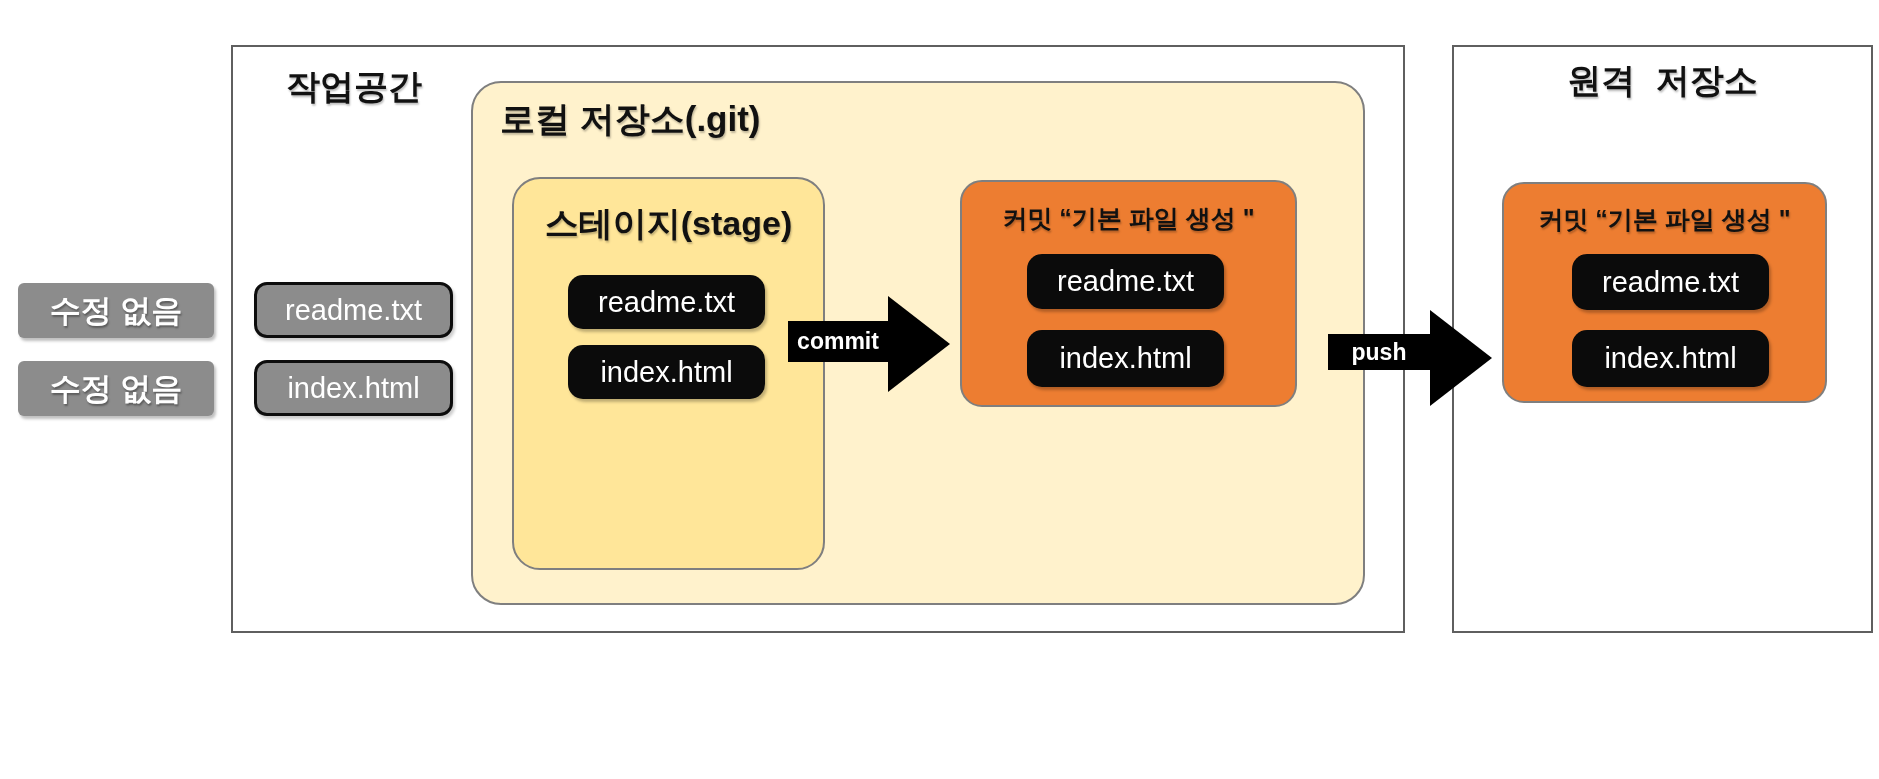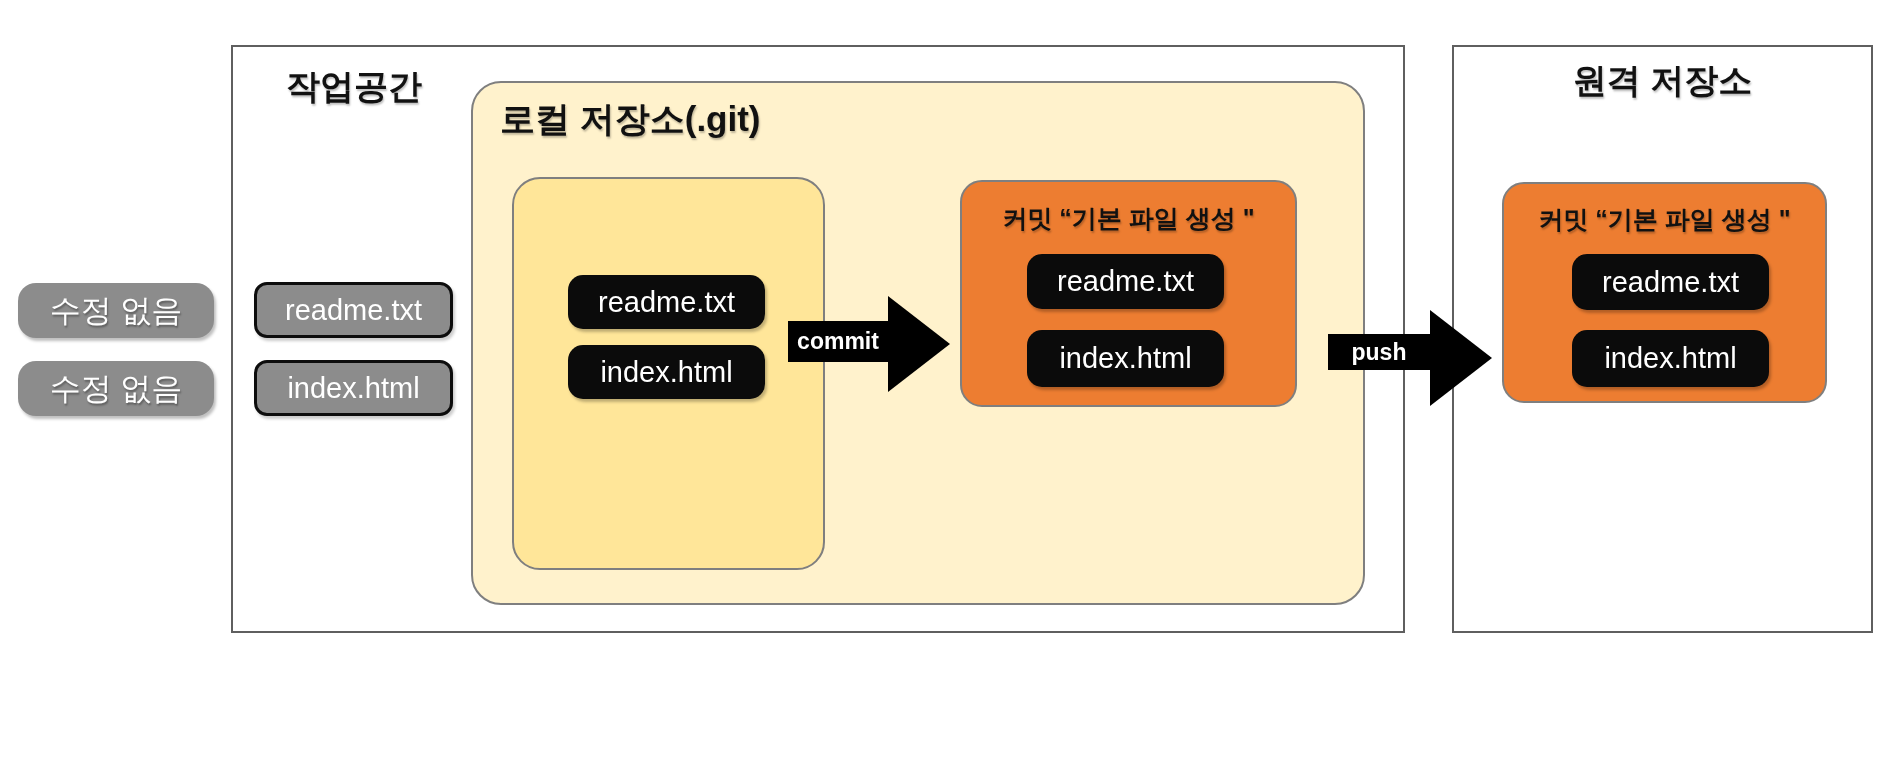--- a/index.html
+++ b/index.html
@@ -14,21 +14,21 @@
   .round-box{border:2px solid #7f7f7f;}
   .cream{background:#FFF2CC;border-radius:30px;}
   .yellow{background:#FFE699;border-radius:28px;}
   .orange{background:#ED7D31;border-radius:22px;}
   
   .title{position:absolute;font-weight:bold;color:#111111;
          text-shadow:1px 2px 2px rgba(0,0,0,0.25);white-space:nowrap;}
   .center{text-align:center;}
   
   .pill{display:flex;align-items:center;justify-content:center;white-space:nowrap;}
-  .badge{background:#8C8C8C;border-radius:18px;color:#ffffff;font-weight:normal;
+  .badge{background:#8C8C8C;border-radius:6px;color:#ffffff;font-weight:bold;
          font-size:31px;box-shadow:2px 3px 3px rgba(0,0,0,0.25);
          text-shadow:1px 2px 2px rgba(0,0,0,0.35);}
   .gray-file{background:#8C8C8C;border:3px solid #0d0d0d;border-radius:13px;
          color:#ffffff;font-size:29px;box-shadow:2px 3px 3px rgba(0,0,0,0.2);}
   .black-file{background:#0b0b0b;border-radius:15px;color:#ffffff;font-size:29px;
          box-shadow:2px 3px 3px rgba(0,0,0,0.25);}
   
   .arrow-shaft{position:absolute;background:#000000;color:#ffffff;font-weight:bold;
          display:flex;align-items:center;justify-content:center;z-index:5;}
   .arrow-head{position:absolute;width:0;height:0;z-index:5;
@@ -57,21 +57,21 @@
 
   #local-commit-box{left:960px;top:180px;width:337px;height:227px;}
   #local-commit-title{left:960px;top:202px;width:337px;font-size:25px;}
   #lc-file-1{left:1027px;top:254px;width:197px;height:55px;}
   #lc-file-2{left:1027px;top:330px;width:197px;height:57px;}
 
   #push-arrow-shaft{left:1328px;top:334px;width:102px;height:36px;font-size:23px;}
   #push-arrow-head{left:1430px;top:310px;}
 
   #remote-box{left:1452px;top:45px;width:421px;height:588px;}
-  #remote-title{left:1452px;top:58px;width:421px;font-size:34px;}
+  #remote-title{left:1452px;top:58px;width:421px;font-size:34px;font-family:Liberation Mono, monospace;}
   #remote-commit-box{left:1502px;top:182px;width:325px;height:221px;}
   #remote-commit-title{left:1502px;top:203px;width:325px;font-size:25px;}
   #rc-file-1{left:1572px;top:254px;width:197px;height:56px;}
   #rc-file-2{left:1572px;top:330px;width:197px;height:57px;}
 </style>
 </head>
 <body>
 
 <div class="canvas">
 
@@ -80,20 +80,21 @@
 
   <div id="workspace-box" class="abs frame"></div>
   <div id="workspace-title" class="title">작업공간</div>
   <div id="ws-file-1" class="abs pill gray-file">readme.txt</div>
   <div id="ws-file-2" class="abs pill gray-file">index.html</div>
 
   <div id="local-repo-box" class="abs round-box cream"></div>
   <div id="local-repo-title" class="title">로컬 저장소(.git)</div>
 
   <div id="stage-box" class="abs round-box yellow"></div>
+  <div id="stage-title" class="title center">스테이지(stage)</div>
   <div id="stage-file-1" class="abs pill black-file">readme.txt</div>
   <div id="stage-file-2" class="abs pill black-file">index.html</div>
 
   <div id="commit-arrow-shaft" class="arrow-shaft">commit</div>
   <div id="commit-arrow-head" class="arrow-head"></div>
 
   <div id="local-commit-box" class="abs round-box orange"></div>
   <div id="local-commit-title" class="title center">커밋 “기본 파일 생성 "</div>
   <div id="lc-file-1" class="abs pill black-file">readme.txt</div>
   <div id="lc-file-2" class="abs pill black-file">index.html</div>

